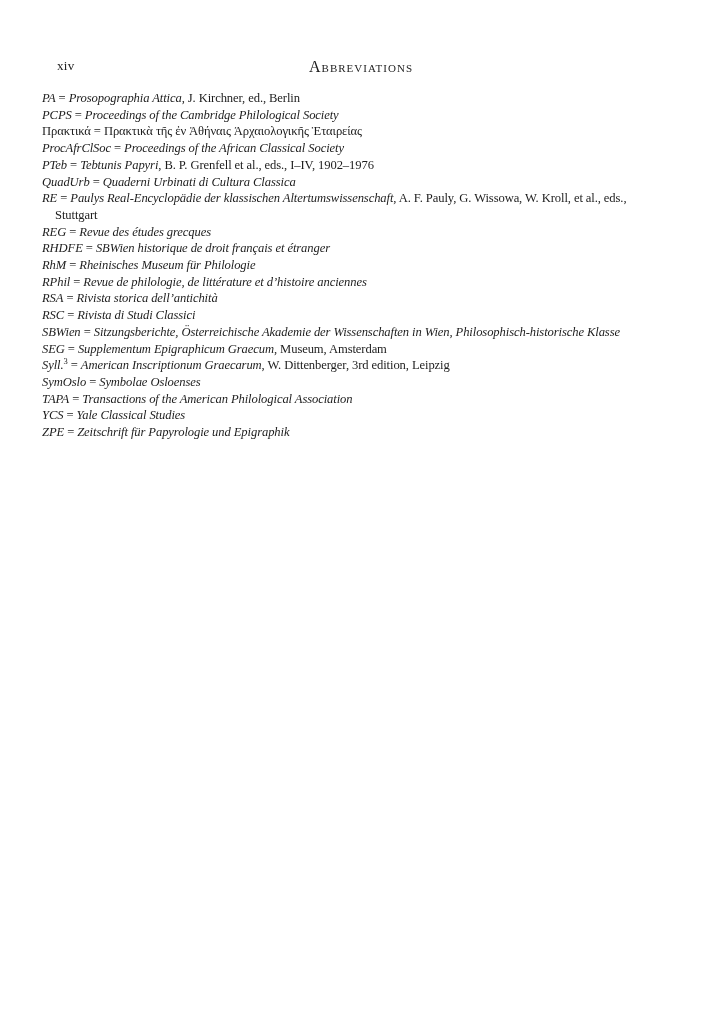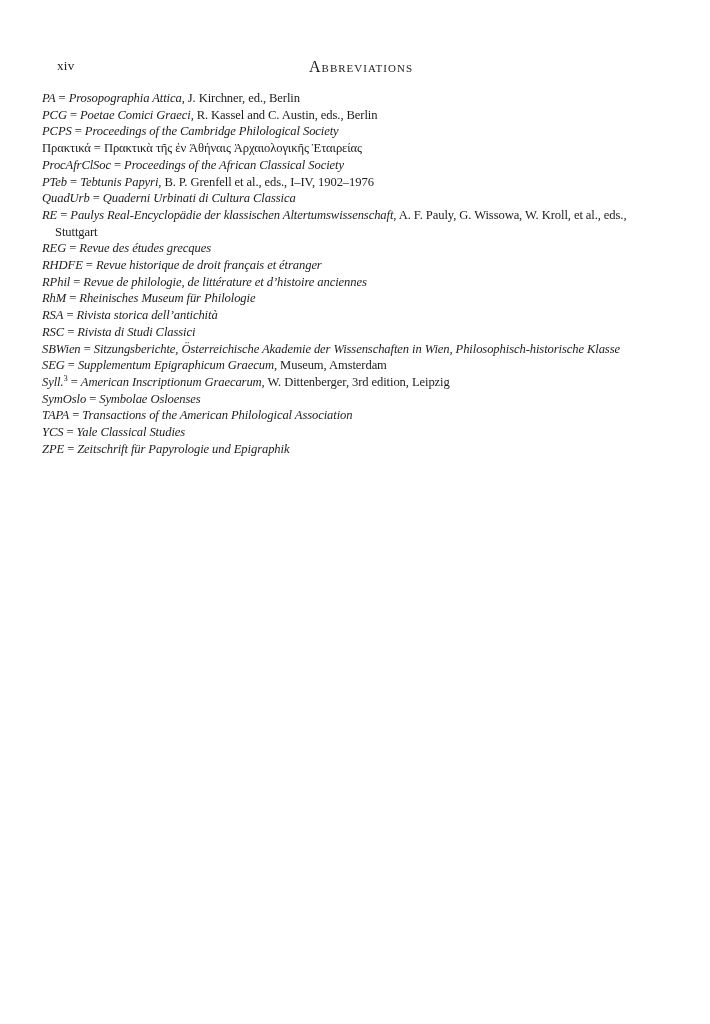--- a/index.html
+++ b/index.html
@@ -62,23 +62,20 @@
 <div class="page">
   <div class="running-head">
     <span class="folio">xiv</span>
     <span class="head-title">Abbreviations</span>
   </div>
   <div class="entries">
       <div class="entry">
         <div class="line"><span class="it">PA</span><span> = </span><span class="it">Prosopographia Attica</span><span>, J. Kirchner, ed., Berlin</span></div>
       </div>
       <div class="entry">
-        <div class="line"><span class="it">PCG</span><span> = </span><span class="it">Poetae Comici Graeci</span><span>, R. Kassel and C. Austin, eds., Berlin</span></div>
-      </div>
-      <div class="entry">
         <div class="line"><span class="it">PCPS</span><span> = </span><span class="it">Proceedings of the Cambridge Philological Society</span></div>
       </div>
       <div class="entry">
         <div class="line"><span>Πρακτικά</span><span> = </span><span>Πρακτικὰ τῆς ἐν Ἀθήναις Ἀρχαιολογικῆς Ἑταιρείας</span></div>
       </div>
       <div class="entry">
         <div class="line"><span class="it">ProcAfrClSoc</span><span> = </span><span class="it">Proceedings of the African Classical Society</span></div>
       </div>
       <div class="entry">
         <div class="line"><span class="it">PTeb</span><span> = </span><span class="it">Tebtunis Papyri</span><span>, B. P. Grenfell et al., eds., I–IV, 1902–1976</span></div>
@@ -87,27 +84,27 @@
         <div class="line"><span class="it">QuadUrb</span><span> = </span><span class="it">Quaderni Urbinati di Cultura Classica</span></div>
       </div>
       <div class="entry">
         <div class="line"><span class="it">RE</span><span> = </span><span class="it">Paulys Real-Encyclopädie der klassischen Altertumswissenschaft</span><span>, A. F. Pauly, G. Wissowa, W. Kroll, et al., eds.,</span></div>
         <div class="line cont"><span>Stuttgart</span></div>
       </div>
       <div class="entry">
         <div class="line"><span class="it">REG</span><span> = </span><span class="it">Revue des études grecques</span></div>
       </div>
       <div class="entry">
-        <div class="line"><span class="it">RHDFE</span><span> = </span><span class="it">Revue historique de droit français et étranger</span></div>
+        <div class="line"><span class="it">RHDFE</span><span> = </span><span class="it">SBWien historique de droit français et étranger</span></div>
+      </div>
+      <div class="entry">
+        <div class="line"><span class="it">RhM</span><span> = </span><span class="it">Rheinisches Museum für Philologie</span></div>
       </div>
       <div class="entry">
         <div class="line"><span class="it">RPhil</span><span> = </span><span class="it">Revue de philologie, de littérature et d’histoire anciennes</span></div>
-      </div>
-      <div class="entry">
-        <div class="line"><span class="it">RhM</span><span> = </span><span class="it">Rheinisches Museum für Philologie</span></div>
       </div>
       <div class="entry">
         <div class="line"><span class="it">RSA</span><span> = </span><span class="it">Rivista storica dell’antichità</span></div>
       </div>
       <div class="entry">
         <div class="line"><span class="it">RSC</span><span> = </span><span class="it">Rivista di Studi Classici</span></div>
       </div>
       <div class="entry">
         <div class="line"><span class="it">SBWien</span><span> = </span><span class="it">Sitzungsberichte, Österreichische Akademie der Wissenschaften in Wien, Philosophisch-historische Klasse</span></div>
       </div>

